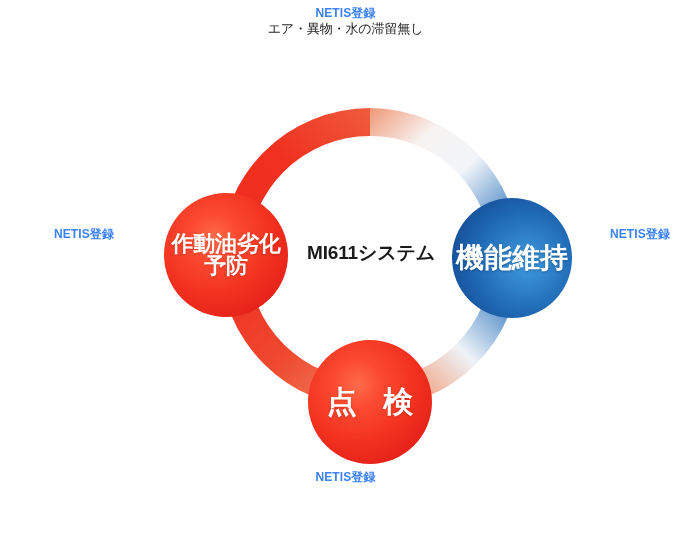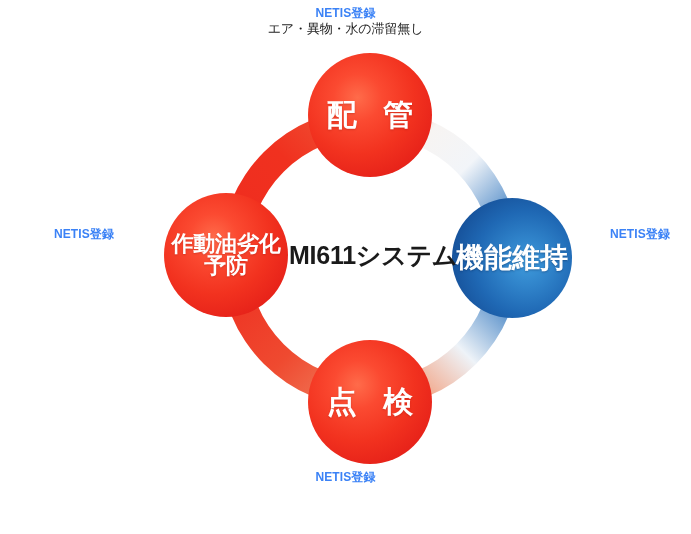--- a/index.html
+++ b/index.html
@@ -102,21 +102,21 @@
     letter-spacing: 0em;
   }
 
   
   #center-title {
     position: absolute;
     left: 289px;
     top: 243px;
     width: 164px;
     text-align: center;
-    font-size: 25px;
+    font-size: 19px;
     font-weight: bold;
     color: #1a1a1a;
     line-height: 1;
     letter-spacing: -0.01em;
     white-space: nowrap;
   }
 
   
   .callout {
     position: absolute;
@@ -200,23 +200,20 @@
       <path d="M 0,150 A 150,150 0 0 1 150,0 L 150,28 A 122,122 0 0 0 28,150 Z" fill="url(#g-tl)"></path>
 
       <path d="M 150,0 A 150,150 0 0 1 300,150 L 272,150 A 122,122 0 0 0 150,28 Z" fill="url(#g-tr)"></path>
 
       <path d="M 300,150 A 150,150 0 0 1 150,300 L 150,272 A 122,122 0 0 0 272,150 Z" fill="url(#g-br)"></path>
 
       <path d="M 150,300 A 150,150 0 0 1 0,150 L 28,150 A 122,122 0 0 0 150,272 Z" fill="url(#g-bl)"></path>
     </svg>
   </div>
 
-  <div class="node node-red" id="node-top">
-    <span class="node-label">配 管</span>
-  </div>
 
   <div class="node node-red" id="node-left">
     <span class="node-label">作動油劣化予防</span>
   </div>
 
   <div class="node node-blue" id="node-right">
     <span class="node-label">機能維持</span>
   </div>
 
   <div class="node node-red" id="node-bottom">

